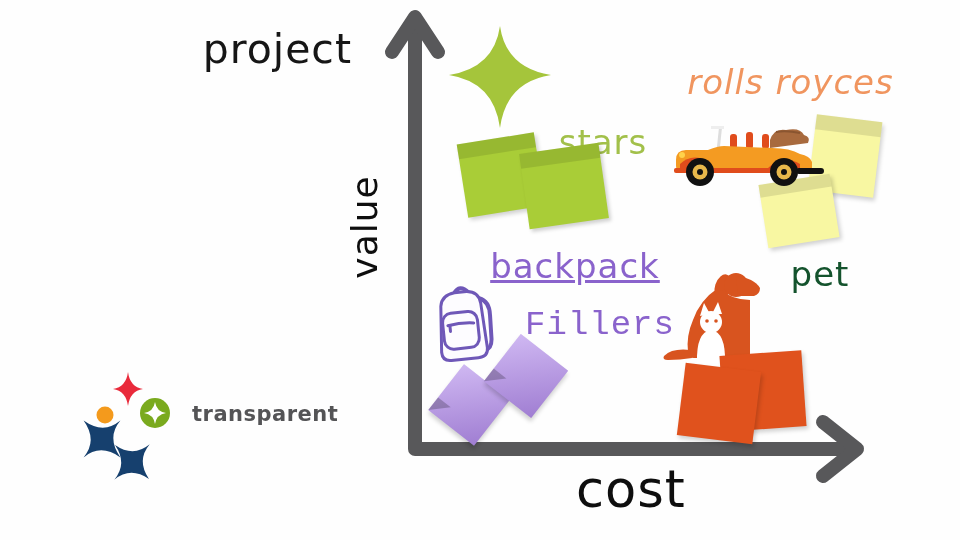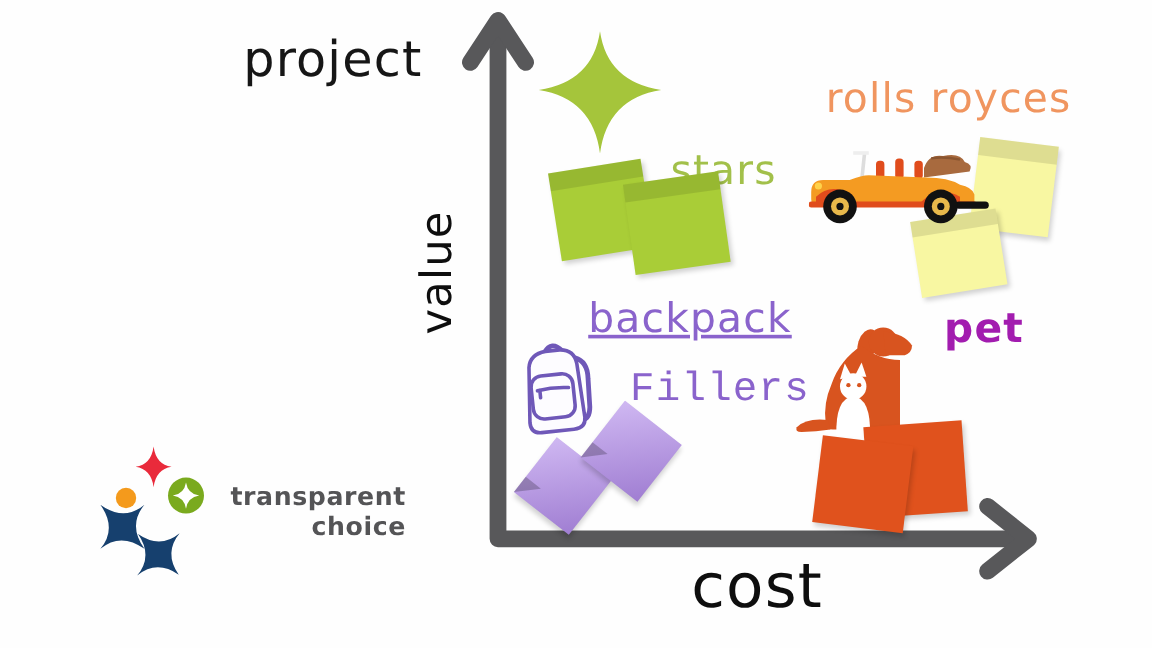--- a/index.html
+++ b/index.html
@@ -67,21 +67,21 @@
   <div class="vlabel" style="color: rgb(14, 14, 14);">value</div>
   <div class="hlabel" style="color: rgb(14, 14, 14);">cost</div>
 
   <svg class="icon-svg" style="left:447px;top:24px;" width="106" height="106" viewBox="0 0 106 106">
     <path d="M 53 2 Q 59 44 104 51 Q 59 58 53 104 Q 47 58 2 51 Q 47 44 53 2 Z" style="fill: rgb(165, 197, 59);"></path>
   </svg>
   <div class="qlabel" style="left: 548px; top: 78px; width: 110px; color: rgb(162, 192, 74); margin-top: 44px;">stars</div>
   <div class="note band" style="left: 462px; top: 138px; width: 78px; height: 74px; transform: rotate(-9deg); background: rgb(169, 205, 55);"></div>
   <div class="note band" style="left: 524px; top: 148px; width: 80px; height: 76px; transform: rotate(-8deg); z-index: 2; background: rgb(169, 205, 55);"></div>
 
-  <div class="qlabel" style="left: 683px; top: 62px; width: 215px; color: rgb(240, 149, 95);">rolls royces</div>
+  <div class="qlabel" style="left: 683px; top: 62px; width: 215px; color: rgb(240, 149, 95); font-style: italic;">rolls royces</div>
   <div class="note band" style="left: 812px; top: 118px; width: 66px; height: 76px; transform: rotate(7deg); background: rgb(248, 247, 162);"></div>
   <div class="note band" style="left: 763px; top: 179px; width: 72px; height: 64px; transform: rotate(-9deg); background: rgb(248, 247, 162);"></div>
   <svg class="icon-svg" style="left:674px;top:124px;z-index:2;" width="152" height="64" viewBox="0 0 152 64">
     <path d="M 96 16 Q 100 4 112 6 Q 126 3 130 11 Q 137 13 134 19 L 96 24 Z" style="fill: rgb(168, 106, 62);"></path>
     <path d="M 102 8 Q 112 6 126 9" fill="none" stroke="#8a5530" stroke-width="2"></path>
     <rect x="56" y="10" width="7" height="15" rx="3" style="fill: rgb(224, 76, 28);"></rect>
     <rect x="72" y="8" width="7" height="17" rx="3" style="fill: rgb(224, 76, 28);"></rect>
     <rect x="88" y="10" width="7" height="15" rx="3" style="fill: rgb(224, 76, 28);"></rect>
     <rect x="44" y="3" width="3" height="21" fill="#dddddd" transform="rotate(6 45 13)"></rect>
     <rect x="37" y="2" width="13" height="3" fill="#eeeeee"></rect>
@@ -122,32 +122,31 @@
     </g>
     <g>
       <path fill="#ffffff" d="M 40 46 L 44 33 L 50 44 Z"></path>
       <path fill="#ffffff" d="M 52 44 L 58 32 L 62 44 Z"></path>
       <circle fill="#ffffff" cx="51" cy="52" r="11"></circle>
       <path fill="#ffffff" d="M 37 93 Q 36 62 51 60 Q 66 62 65 93 Z"></path>
       <circle cx="47" cy="51" r="1.8" style="fill: rgb(216, 84, 31);"></circle>
       <circle cx="56" cy="51" r="1.8" style="fill: rgb(216, 84, 31);"></circle>
     </g>
   </svg>
-  <div class="qlabel" style="left: 765px; top: 254px; width: 110px; color: #a21caf; font-weight: bold;">pet</div>
+  <div class="qlabel" style="left: 765px; top: 254px; width: 110px; color: #14532d;">pet</div>
   <div class="note" style="left: 722px; top: 353px; width: 82px; height: 76px; transform: rotate(-4deg); background: rgb(224, 82, 29);"></div>
   <div class="note" style="left: 681px; top: 367px; width: 76px; height: 73px; transform: rotate(7deg); z-index: 2; background: rgb(224, 82, 29);"></div>
 
   <div>
     <svg class="icon-svg" style="left:70px;top:365px;" width="100" height="122" viewBox="0 0 100 122">
       <path d="M 58 7 Q 60 22 73 24 Q 60 26 58 41 Q 56 26 43 24 Q 56 22 58 7 Z" style="fill: rgb(233, 42, 59);"></path>
       <circle cx="35" cy="50" r="8.5" style="fill: rgb(244, 154, 28);"></circle>
       <circle cx="85" cy="48" r="15" style="fill: rgb(122, 170, 30);"></circle>
       <path fill="#ffffff" d="M 85 37 Q 86.5 46.5 96 48 Q 86.5 49.5 85 59 Q 83.5 49.5 74 48 Q 83.5 46.5 85 37 Z"></path>
       <path d="M 32 48 Q 34 70 58 74 Q 34 78 32 100 Q 30 78 6 74 Q 30 70 32 48 Z" transform="rotate(45 32 74)" style="fill: rgb(22, 64, 110);"></path>
       <path d="M 62 72 Q 64 93 86 97 Q 64 101 62 122 Q 60 101 38 97 Q 60 93 62 72 Z" transform="rotate(45 62 97)" style="fill: rgb(22, 64, 110);"></path>
     </svg>
     <div class="logo-text" style="color: rgb(84, 84, 86);">
       <div>transparent</div>
-      <div>choice</div>
     </div>
   </div>
 
 </div>
 
 </body></html>

